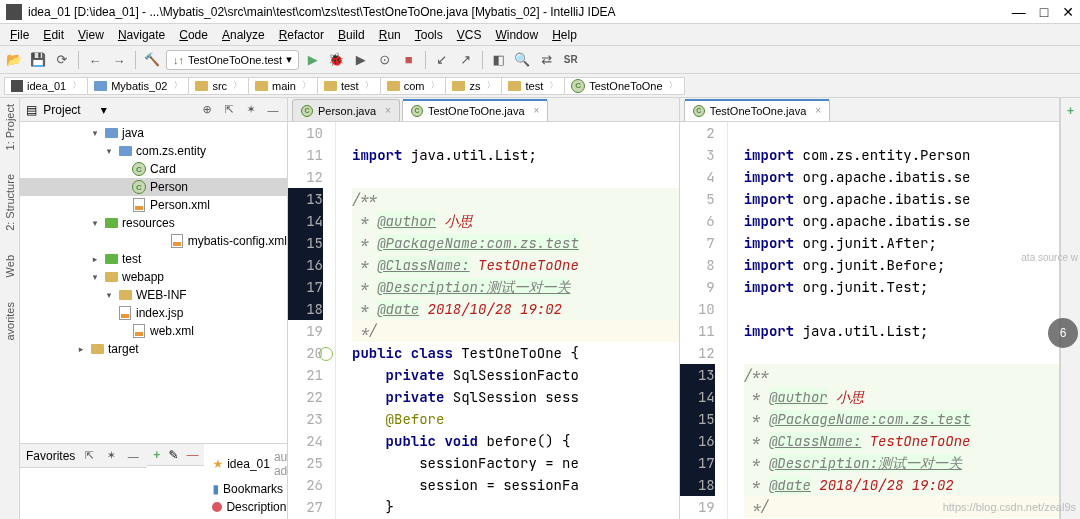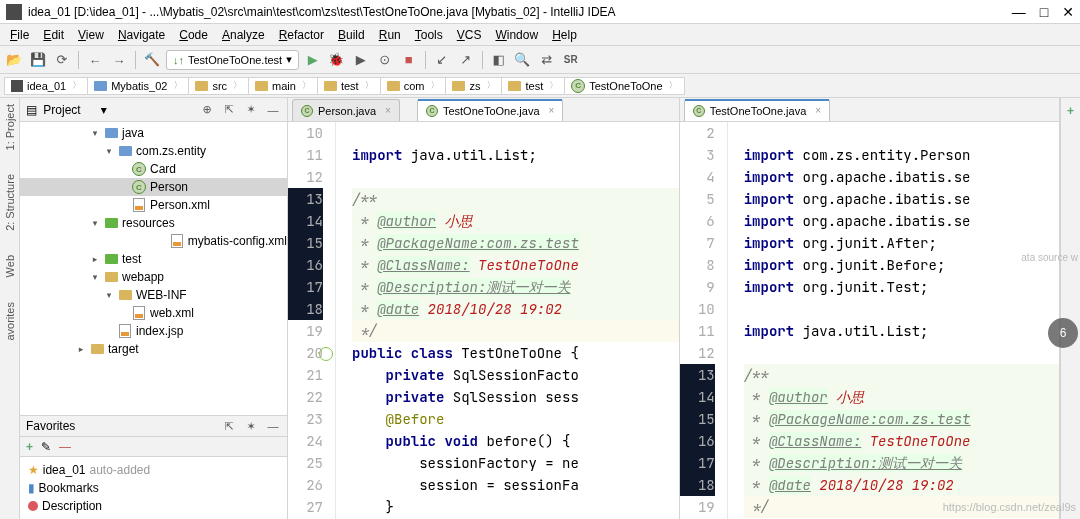--- a/index.html
+++ b/index.html
@@ -30,26 +30,26 @@
 .panel-hdr .ptitle { font-size:12px; flex:1; display:flex; align-items:center; gap:20px; }
 .panel-hdr .pbtn { width:16px; height:16px; display:flex; align-items:center; justify-content:center; color:#595959; font-size:11px; }
 .tree { flex:1; overflow:auto; padding:2px 0; font-size:12px; }
 .tree .node { display:flex; align-items:center; height:18px; padding-left:0; gap:4px; white-space:nowrap; cursor:default; }
 .tree .node.sel { background:#d5d5d5; }
 .tree .tw { width:10px; text-align:center; color:#595959; font-size:9px; }
 .tree .ic { width:14px; height:14px; display:flex; align-items:center; justify-content:center; flex-shrink:0; }
 .class-ic { width:14px; height:14px; border-radius:50%; background:#c9d8b6; border:1px solid #4e8a2e; display:flex; align-items:center; justify-content:center; font-size:8px; font-weight:bold; color:#4e8a2e; }
 .xml-ic { width:12px; height:14px; background:#fff; border:1px solid #999; position:relative; }
 .xml-ic::after { content:""; position:absolute; bottom:1px; left:1px; width:8px; height:4px; background:#e89838; }
-.favorites { height:104px; border-top:1px solid #d4d4d4; display:flex; flex-direction:column; background:#fff; }
+.favorites { height:76px; border-top:1px solid #d4d4d4; display:flex; background:#fff; }
 .fav-body { flex:1; padding:4px; }
 .fav-item { display:flex; align-items:center; gap:4px; padding:2px 4px; font-size:12px; }
 .editor-area { flex:1; display:flex; background:#fff; }
 .editor { flex:1; display:flex; flex-direction:column; border-right:1px solid #d4d4d4; min-width:0; }
-.tabs { height:24px; background:#f2f2f2; border-bottom:1px solid #d4d4d4; display:flex; align-items:flex-end; padding-left:4px;gap:15px; }
+.tabs { height:24px; background:#f2f2f2; border-bottom:1px solid #d4d4d4; display:flex; align-items:flex-end; padding-left:4px; }
 .tab { height:22px; padding:0 8px; background:#e8e8e8; border:1px solid #c0c0c0; border-bottom:none; display:flex; align-items:center; gap:5px; font-size:11px; margin-right:2px; border-radius:3px 3px 0 0; }
 .tab.active { background:#fff; position:relative; }
 .tab.active::after { content:""; position:absolute; left:0; right:0; top:-1px; height:2px; background:#4a88c7; }
 .tab .class-ic { width:12px; height:12px; font-size:7px; }
 .tab .x { color:#999; font-size:10px; margin-left:4px; }
 .code { flex:1; display:flex; overflow:hidden; font-family:"Consolas","JetBrains Mono",monospace; font-size:14px; line-height:22px;justify-content:space-between; }
 .gutter { width:48px; background:#fff; text-align:right; padding-right:12px; color:#adadad; border-right:1px solid #e8e8e8; user-select:none; }
 .gutter .gl { height:22px; position:relative; }
 .gutter .gl.hl { background:#0f172a; }
 .gutter .circ::after { content:""; position:absolute; right:-10px; top:5px; width:12px; height:12px; border:1px solid #8bc34a; border-radius:50%; }
@@ -258,33 +258,33 @@
           </span>
           <span>webapp</span>
         </div>
         <div class="node" style="padding-left: 84px;">
           <span class="tw">▾</span>
           <span class="ic">
             <span class="folder-ic"></span>
           </span>
           <span>WEB-INF</span>
         </div>
+        <div class="node" style="padding-left: 84px;">
+          <span class="tw"></span>
+          <span class="ic">
+            <span class="xml-ic"></span>
+          </span>
+          <span>index.jsp</span>
+        </div>
         <div class="node" style="padding-left: 98px;">
           <span class="tw"></span>
           <span class="ic">
             <span class="xml-ic"></span>
           </span>
           <span>web.xml</span>
-        </div>
-        <div class="node" style="padding-left: 84px;">
-          <span class="tw"></span>
-          <span class="ic">
-            <span class="xml-ic"></span>
-          </span>
-          <span>index.jsp</span>
         </div>
         <div class="node" style="padding-left: 56px;">
           <span class="tw">▸</span>
           <span class="ic">
             <span class="folder-ic"></span>
           </span>
           <span>target</span>
         </div>
       </div>
 

